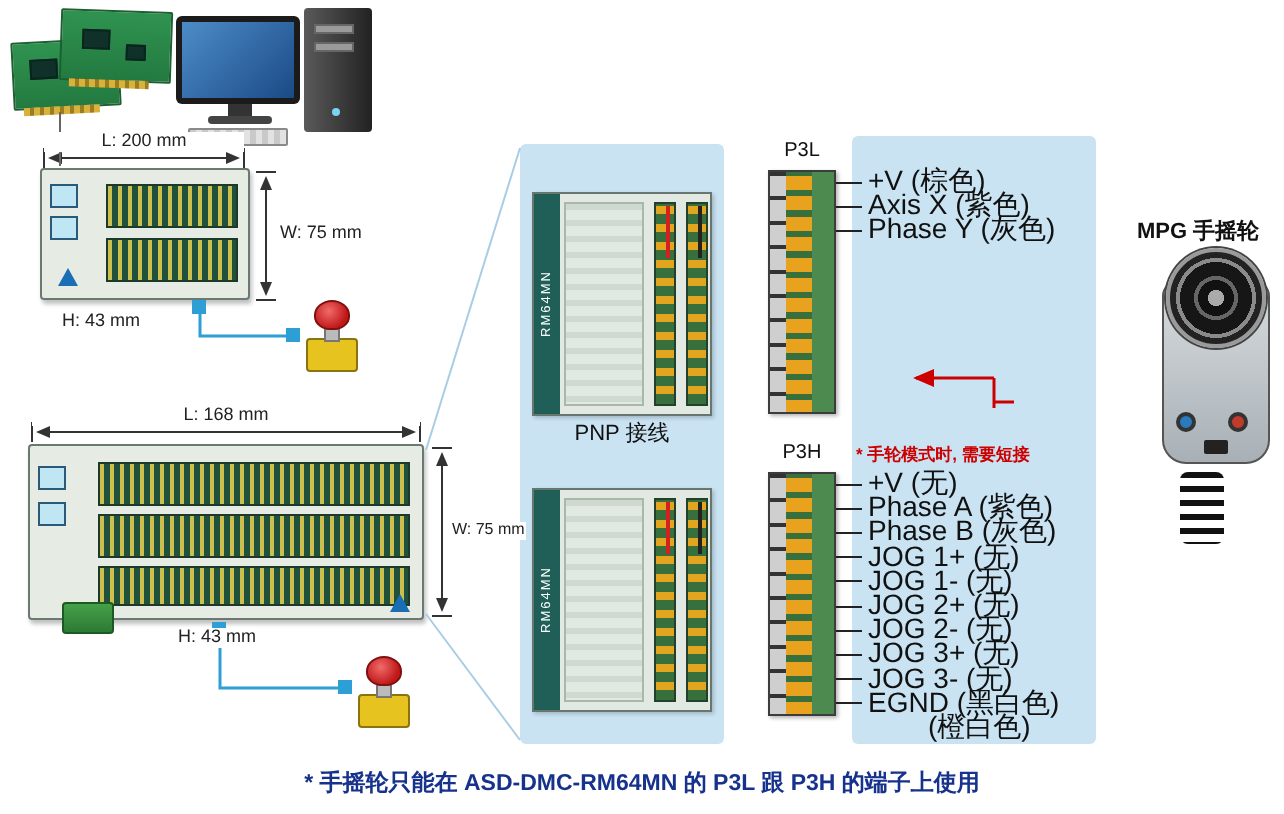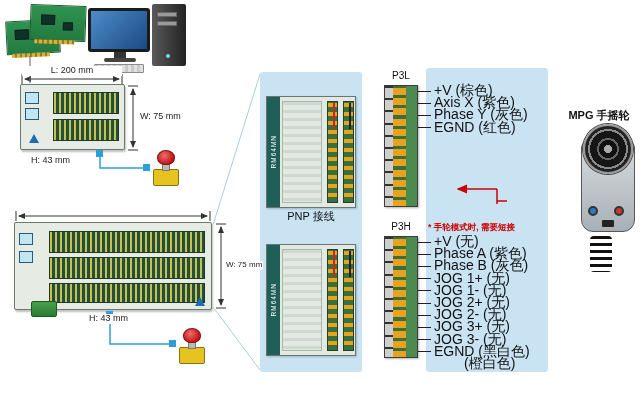--- a/index.html
+++ b/index.html
@@ -177,20 +177,21 @@
   <div class="keyboard"></div>
   <div class="tower">
     <div class="bay" style="top:8px"></div>
     <div class="bay" style="top:17px"></div>
     <div class="led"></div>
   </div>
 
   <div class="dim-label" style="left:22px;top:66px;width:100px;text-align:center">L: 200 mm</div>
   <div class="dim-label" style="left:139px;top:112px">W: 75 mm</div>
   <div class="dim-label" style="left:30px;top:156px">H: 43 mm</div>
+  <div class="dim-label" style="left:16px;top:203px;width:194px;text-align:center">L: 168 mm</div>
   <div class="dim-label" style="left:225px;top:261px;font-size:8px">W: 75 mm</div>
   <div class="dim-label" style="left:88px;top:314px">H: 43 mm</div>
 
   <div class="module" style="left:20px;top:84px;width:105px;height:66px">
     <div class="rj45" style="left:4px;top:7px"></div>
     <div class="rj45" style="left:4px;top:23px"></div>
     <div class="term-grid" style="left:32px;top:7px;width:66px;height:22px"></div>
     <div class="term-grid" style="left:32px;top:34px;width:66px;height:22px"></div>
     <div class="delta-logo" style="left:8px;bottom:6px"></div>
   </div>
@@ -232,23 +233,20 @@
         <div class="pin-row">
           <span class="pin-text">Phase Y (灰色)</span>
         </div>
 
 
 
 
 
 
 
-        <div class="pin-row">
-          <span class="pin-text">EGND (红色)</span>
-        </div>
       </div>
   </div>
   <div class="red-note" style="left:428px;top:222px">* 手轮模式时, 需要短接</div>
 
   <div class="conn-title" style="left:379px;top:221px">P3H</div>
   <div class="pin-assembly" style="left:384px;top:236px">
     <div class="connector" style="height:122px"></div>
     <div class="pin-rows pins-p3h">
 
         <div class="pin-row">
@@ -300,14 +298,17 @@
   <div class="mpg-label" style="left:556px;top:108px;width:86px">MPG 手摇轮</div>
   <div class="mpg-device" style="left:578px;top:124px;width:60px;height:160px">
     <div class="mpg-body"></div>
     <div class="mpg-wheel"></div>
     <div class="mpg-knob blue"></div>
     <div class="mpg-knob red"></div>
     <div class="mpg-switch"></div>
     <div class="mpg-coil"></div>
   </div>
 
+  <div class="caption">
+    <span>* 手摇轮只能在 </span><span>ASD-DMC-RM64MN</span><span> 的 P3L 跟 P3H 的端子上使用</span>
+  </div>
 
 </div>
 
 </body></html>

